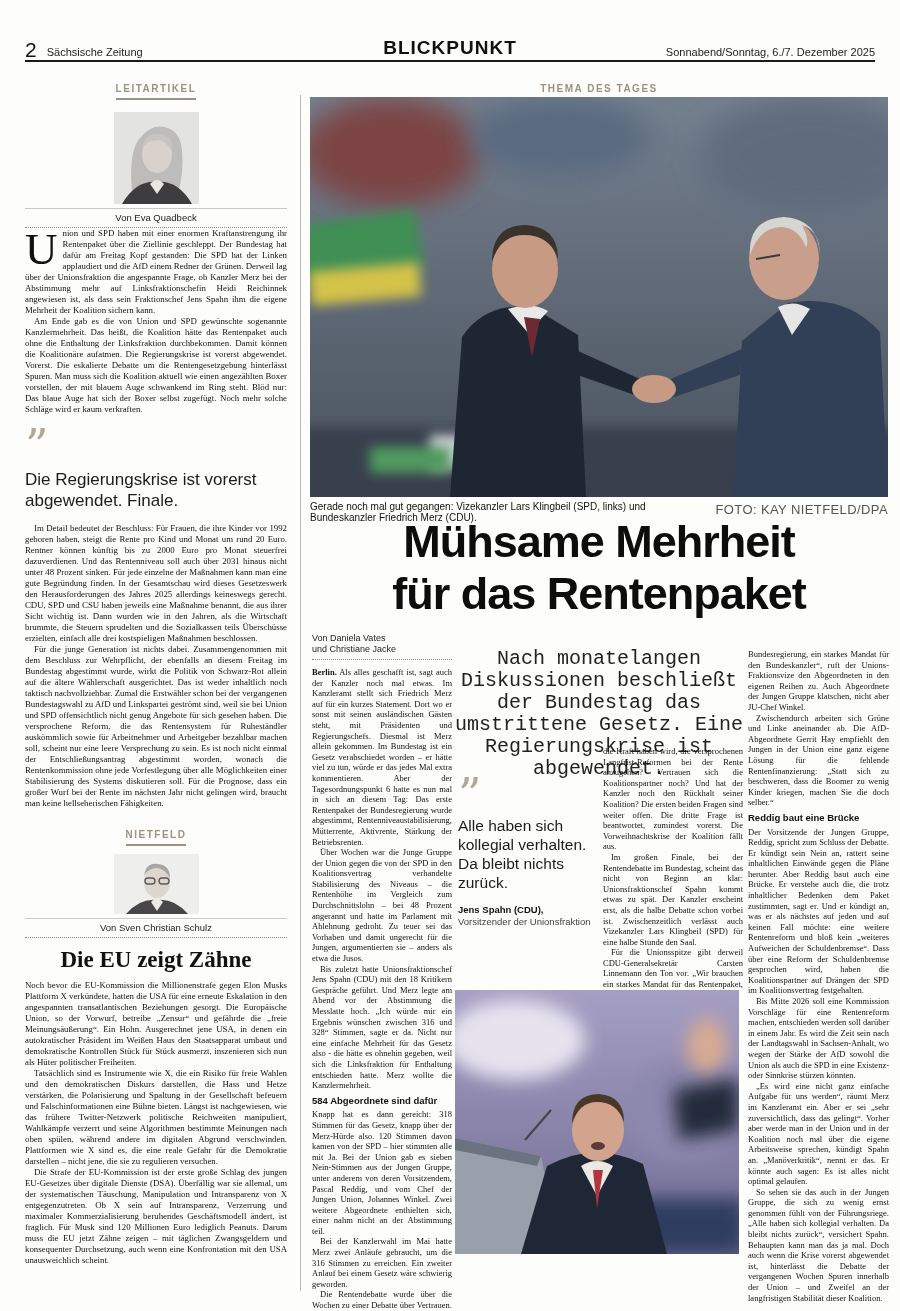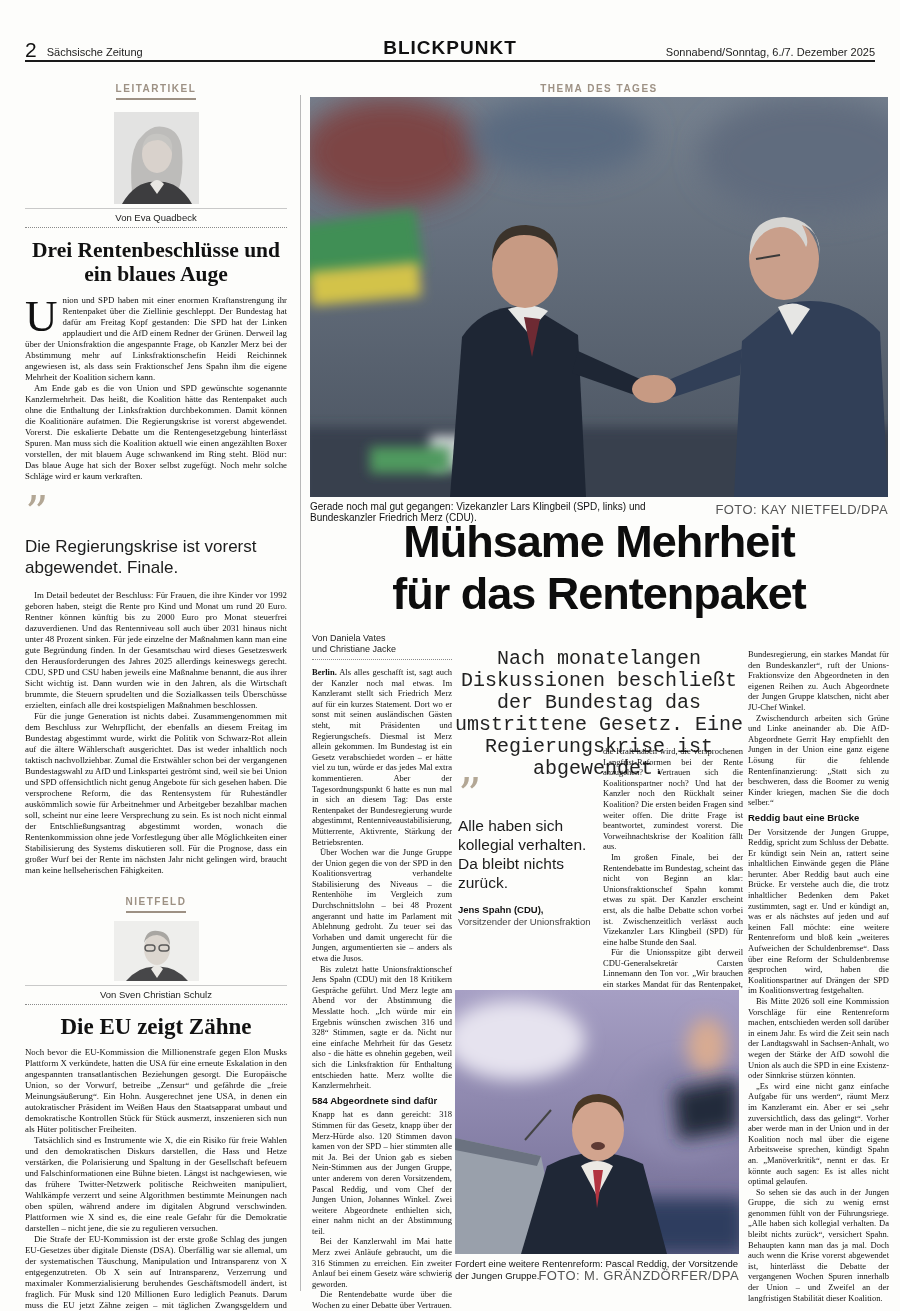--- a/index.html
+++ b/index.html
@@ -94,21 +94,20 @@
         <svg width="85" height="92" viewBox="0 0 85 92">
           <rect width="85" height="92" fill="#e3e3e2"></rect>
           <path d="M18 80 Q14 36 28 24 Q38 12 50 15 Q66 18 68 38 Q70 62 64 80 Z" fill="#bdbcba"></path>
           <ellipse cx="43" cy="42" rx="15" ry="19" fill="#d9d2cc"></ellipse>
           <path d="M28 38 Q30 20 46 22 Q60 24 58 40 Q52 28 44 28 Q32 28 28 38Z" fill="#c6c5c2"></path>
           <path d="M8 92 Q22 68 43 70 Q64 68 78 92 Z" fill="#3d3d3f"></path>
           <path d="M36 72 L43 82 L50 72 Q46 68 43 68 Q40 68 36 72Z" fill="#e8e6e2"></path>
         </svg>
       </div>
       <div class="byline-box">Von Eva Quadbeck</div>
-      <h1 class="lead-head">Drei Rentenbeschlüsse und ein blaues Auge</h1>
       <div class="leftbody">
         <p><span class="dropcap">U</span><span>nion und SPD haben mit einer enormen Kraftanstrengung ihr Rentenpaket über die Ziellinie geschleppt. Der Bundestag hat dafür am Freitag Kopf gestanden: Die SPD hat der Linken applaudiert und die AfD einem Redner der Grünen. Derweil lag über der Unionsfraktion die angespannte Frage, ob Kanzler Merz bei der Abstimmung mehr auf Linksfraktionschefin Heidi Reichinnek angewiesen ist, als dass sein Fraktionschef Jens Spahn ihm die eigene Mehrheit der Koalition sichern kann.</span></p>
         <p class="ind">Am Ende gab es die von Union und SPD gewünschte sogenannte Kanzlermehrheit. Das heißt, die Koalition hätte das Rentenpaket auch ohne die Enthaltung der Linksfraktion durchbekommen. Damit können die Koalitionäre aufatmen. Die Regierungskrise ist vorerst abgewendet. Vorerst. Die eskalierte Debatte um die Rentengesetzgebung hinterlässt Spuren. Man muss sich die Koalition aktuell wie einen angezählten Boxer vorstellen, der mit blauem Auge schwankend im Ring steht. Blöd nur: Das blaue Auge hat sich der Boxer selbst zugefügt. Noch mehr solche Schläge wird er kaum verkraften.</p>
         <div class="pullq">
           <span class="qmark">”</span>
           <div class="qtext">Die Regierungskrise ist vorerst abgewendet. Finale.</div>
         </div>
         <p class="ind">Im Detail bedeutet der Beschluss: Für Frauen, die ihre Kinder vor 1992 geboren haben, steigt die Rente pro Kind und Monat um rund 20 Euro. Rentner können künftig bis zu 2000 Euro pro Monat steuerfrei dazuverdienen. Und das Rentenniveau soll auch über 2031 hinaus nicht unter 48 Prozent sinken. Für jede einzelne der Maßnahmen kann man eine gute Begründung finden. In der Gesamtschau wird dieses Gesetzeswerk den Herausforderungen des Jahres 2025 allerdings keineswegs gerecht. CDU, SPD und CSU haben jeweils eine Maßnahme benannt, die aus ihrer Sicht wichtig ist. Dann wurden wie in den Jahren, als die Wirtschaft brummte, die Steuern sprudelten und die Sozialkassen teils Überschüsse erzielten, einfach alle drei kostspieligen Maßnahmen beschlossen.</p>
         <p class="ind">Für die junge Generation ist nichts dabei. Zusammengenommen mit dem Beschluss zur Wehrpflicht, der ebenfalls an diesem Freitag im Bundestag abgestimmt wurde, wirkt die Politik von Schwarz-Rot allein auf die ältere Wählerschaft ausgerichtet. Das ist weder inhaltlich noch taktisch nachvollziehbar. Zumal die Erstwähler schon bei der vergangenen Bundestagswahl zu AfD und Linkspartei geströmt sind, weil sie bei Union und SPD offensichtlich nicht genug Angebote für sich gesehen haben. Die versprochene Reform, die das Rentensystem für Ruheständler auskömmlich sowie für Arbeitnehmer und Arbeitgeber bezahlbar machen soll, scheint nur eine leere Versprechung zu sein. Es ist noch nicht einmal der Entschließungsantrag abgestimmt worden, wonach die Rentenkommission ohne jede Vorfestlegung über alle Möglichkeiten einer Stabilisierung des Systems diskutieren soll. Für die Prognose, dass ein großer Wurf bei der Rente im nächsten Jahr nicht gelingen wird, braucht man keine hellseherischen Fähigkeiten.</p>
       </div>
@@ -254,18 +253,14 @@
       <line x1="70" y1="150" x2="96" y2="120" stroke="#444" stroke-width="2"></line>
 
       <path d="M66 264 L92 176 Q140 150 188 174 L212 264 Z" fill="#1f2736"></path>
       <path d="M126 176 L142 206 L158 176 Q142 166 126 176Z" fill="#ece9e4"></path>
       <path d="M138 180 L142 218 L148 180 Z" fill="#b23440"></path>
       <ellipse cx="143" cy="140" rx="26" ry="31" fill="#d2a48e"></ellipse>
       <path d="M117 134 Q117 104 144 104 Q169 106 169 132 Q162 112 142 112 Q124 112 117 134Z" fill="#4a3826"></path>
       <ellipse cx="143" cy="156" rx="7" ry="4" fill="#5e3a34"></ellipse>
     </svg>
   </div>
-  <div class="cap2">
-    <span>Fordert eine weitere Rentenreform: Pascal Reddig, der Vorsitzende der Jungen Gruppe.</span>
-    <span class="credit">FOTO: M. GRÄNZDÖRFER/DPA</span>
-  </div>
 
 </div>
 
 </body></html>

